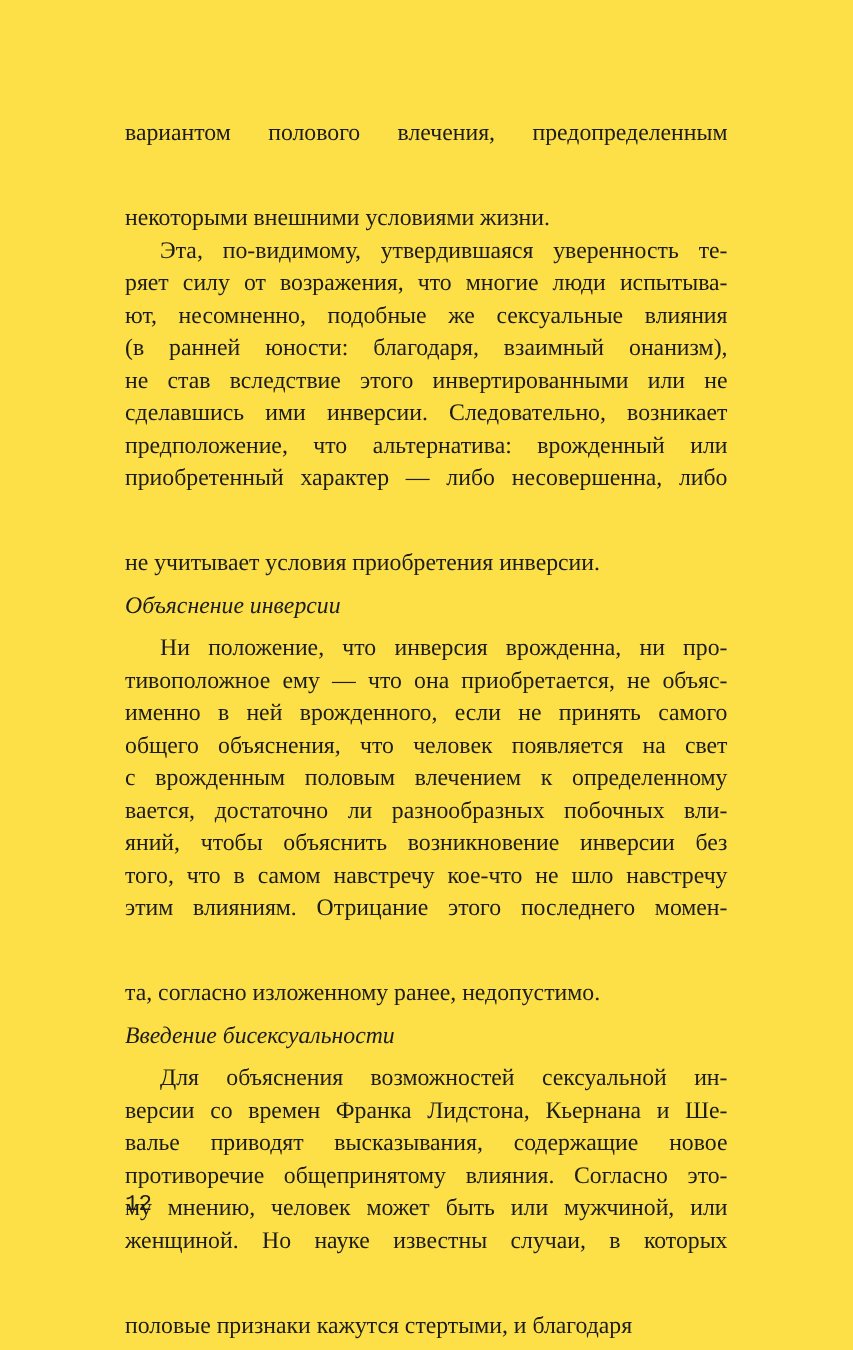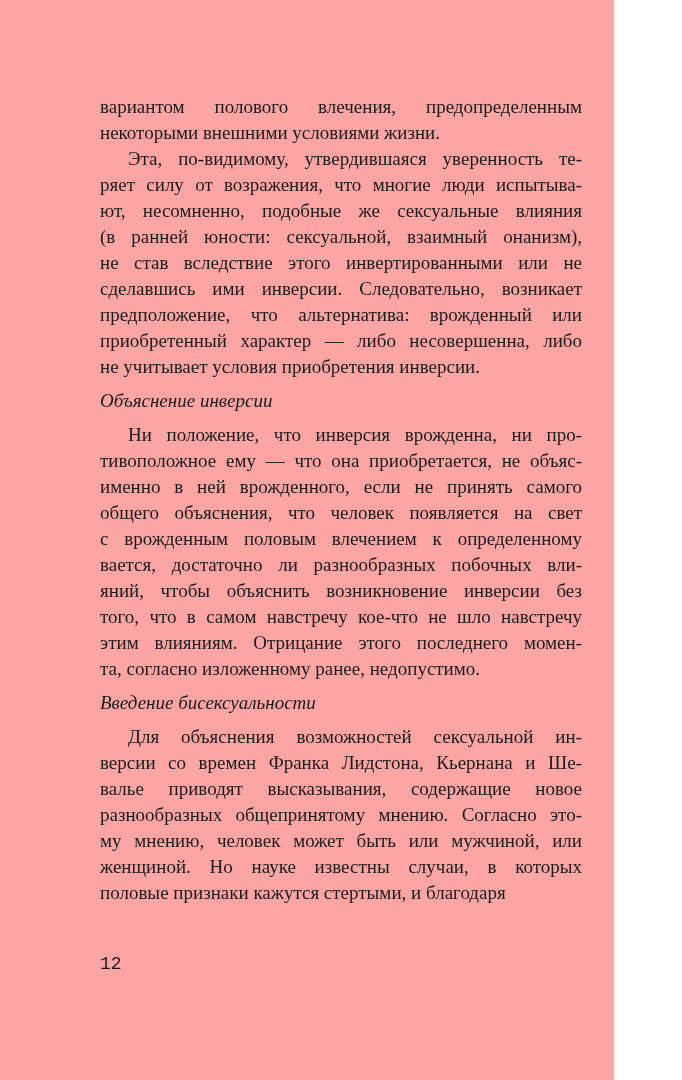--- a/index.html
+++ b/index.html
@@ -2,23 +2,23 @@
 <html><head>
 <meta charset="utf-8">
 <style>
   html, body {
     margin: 0;
     padding: 0;
     background: #ffffff;
   }
   .page {
     position: relative;
-    width: 614px;
+    width: 682px;
     height: 1080px;
-    background: #fca5a5;
+    background: #fde047;
     font-family: "Liberation Serif", serif;
     color: #1c1c1c;
     overflow: hidden;
   }
   .text-block {
     position: absolute;
     left: 100px;
     top: 94px;
     width: 482px;
     font-size: 19px;
@@ -29,20 +29,21 @@
     padding: 0;
   }
   .line {
     text-align: justify;
     text-align-last: justify;
     white-space: normal;
   }
   .line.last {
     text-align: right;
     text-align-last: left;
+    margin-top: 42px;
   }
   .line.first {
     text-indent: 28px;
   }
   .heading {
     font-style: italic;
     text-align: left;
     margin: 8px 0;
     font-size: 19px;
     line-height: 26px;
@@ -63,21 +64,21 @@
 <div class="page">
   <div class="text-block">
       <div class="para">
         <div class="line">вариантом полового влечения, предопределенным</div>
         <div class="line last">некоторыми внешними условиями жизни.</div>
       </div>
       <div class="para">
         <div class="line first">Эта, по-видимому, утвердившаяся уверенность те-</div>
         <div class="line">ряет силу от возражения, что многие люди испытыва-</div>
         <div class="line">ют, несомненно, подобные же сексуальные влияния</div>
-        <div class="line">(в ранней юности: сексуальной, взаимный онанизм),</div>
+        <div class="line">(в ранней юности: благодаря, взаимный онанизм),</div>
         <div class="line">не став вследствие этого инвертированными или не</div>
         <div class="line">сделавшись ими инверсии. Следовательно, возникает</div>
         <div class="line">предположение, что альтернатива: врожденный или</div>
         <div class="line">приобретенный характер — либо несовершенна, либо</div>
         <div class="line last">не учитывает условия приобретения инверсии.</div>
       </div>
       <div class="heading">Объяснение инверсии</div>
       <div class="para">
         <div class="line first">Ни положение, что инверсия врожденна, ни про-</div>
         <div class="line">тивоположное ему — что она приобретается, не объяс-</div>
@@ -88,20 +89,20 @@
         <div class="line">яний, чтобы объяснить возникновение инверсии без</div>
         <div class="line">того, что в самом навстречу кое-что не шло навстречу</div>
         <div class="line">этим влияниям. Отрицание этого последнего момен-</div>
         <div class="line last">та, согласно изложенному ранее, недопустимо.</div>
       </div>
       <div class="heading">Введение бисексуальности</div>
       <div class="para">
         <div class="line first">Для объяснения возможностей сексуальной ин-</div>
         <div class="line">версии со времен Франка Лидстона, Кьернана и Ше-</div>
         <div class="line">валье приводят высказывания, содержащие новое</div>
-        <div class="line">разнообразных общепринятому мнению. Согласно это-</div>
+        <div class="line">противоречие общепринятому влияния. Согласно это-</div>
         <div class="line">му мнению, человек может быть или мужчиной, или</div>
         <div class="line">женщиной. Но науке известны случаи, в которых</div>
         <div class="line last">половые признаки кажутся стертыми, и благодаря</div>
       </div>
     </div>
   <div class="page-number">12</div>
 </div>
 
 </body></html>

